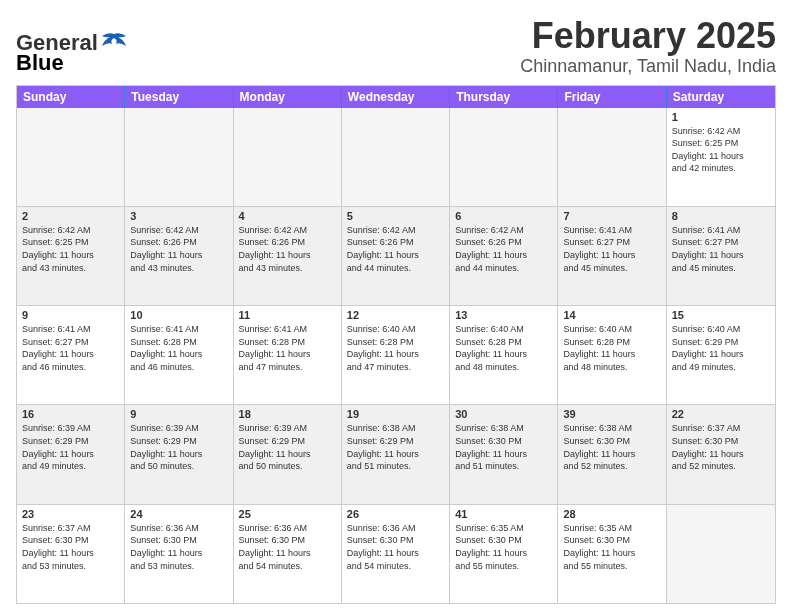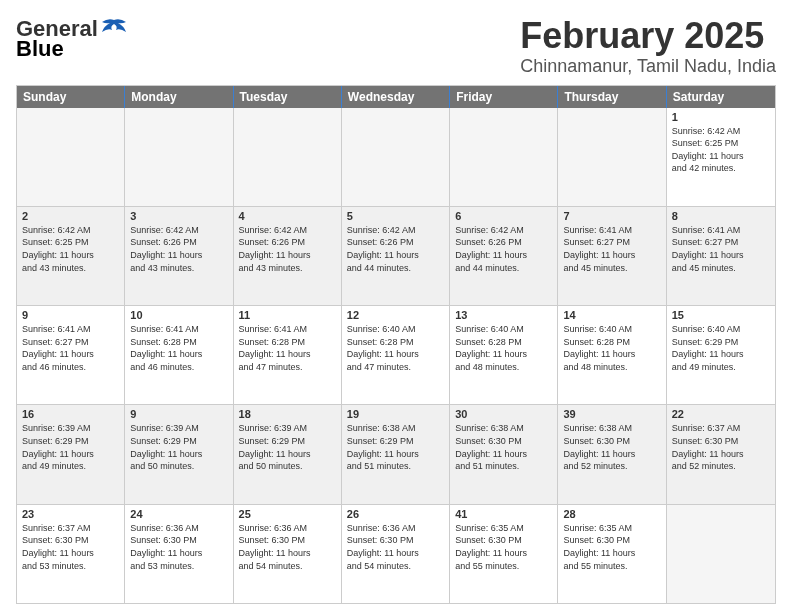--- a/index.html
+++ b/index.html
@@ -22,41 +22,42 @@
       justify-content: space-between;
       align-items: flex-start;
       margin-bottom: 8px;
     }
     .logo {
       display: flex;
       flex-direction: column;
       align-items: flex-start;
     }
     .title-block {
+      text-align: right;
     }
     .month-title {
       font-size: 36px;
       font-weight: bold;
       color: #333;
       line-height: 1.1;
     }
     .location {
       font-size: 18px;
       color: #555;
     }
     .calendar {
       flex: 1;
       display: flex;
       flex-direction: column;
       border: 1px solid #ccc;
     }
     .cal-header {
       display: grid;
       grid-template-columns: repeat(7, 1fr);
-      background: #737373;
+      background: #8b5cf6;
     }
     .cal-header-cell {
       color: #fff;
       font-size: 12px;
       font-weight: bold;
       text-align: left;
       padding: 4px 6px;
       border-right: 1px solid #3a7fd4;
     }
     .cal-header-cell:last-child { border-right: none; }
@@ -95,43 +96,43 @@
       line-height: 1.4;
       color: #333;
     }
   </style>
 </head>
 <body>
 
 <div class="page">
   <div class="header">
     <div class="logo">
-      <div style="display:flex; align-items:center;">
+      <div style="display:flex; align-items:center;margin-top:14px;">
         <span style="font-size:22px;font-weight:bold;color:#333;">General</span>
         <svg width="28" height="22" viewBox="0 0 28 22" style="margin-left:2px;">
           <path d="M14 2 Q20 0 26 4 Q22 6 18 5 Q24 8 26 14 Q20 10 16 12 Q18 8 14 6 Q10 8 12 12 Q8 10 2 14 Q4 8 10 5 Q6 6 2 4 Q8 0 14 2Z" fill="#1a5fb4"></path>
         </svg>
       </div>
       <span style="font-size:22px;font-weight:bold;color:#000000;margin-top:-6px;">Blue</span>
     </div>
     <div class="title-block">
       <div class="month-title">February 2025</div>
       <div class="location">Chinnamanur, Tamil Nadu, India</div>
     </div>
   </div>
 
   <div class="calendar">
     <div class="cal-header">
 
     <div class="cal-header-cell">Sunday</div>
+        <div class="cal-header-cell">Tuesday</div>
         <div class="cal-header-cell">Monday</div>
-        <div class="cal-header-cell">Tuesday</div>
         <div class="cal-header-cell">Wednesday</div>
+        <div class="cal-header-cell">Thursday</div>
         <div class="cal-header-cell">Friday</div>
-        <div class="cal-header-cell">Thursday</div>
         <div class="cal-header-cell">Saturday</div>
       </div>
     <div class="cal-body">
 
     <div class="cal-row">
           <div class="cal-cell empty"></div>
           <div class="cal-cell empty"></div>
           <div class="cal-cell empty"></div>
           <div class="cal-cell empty"></div>
           <div class="cal-cell empty"></div>

